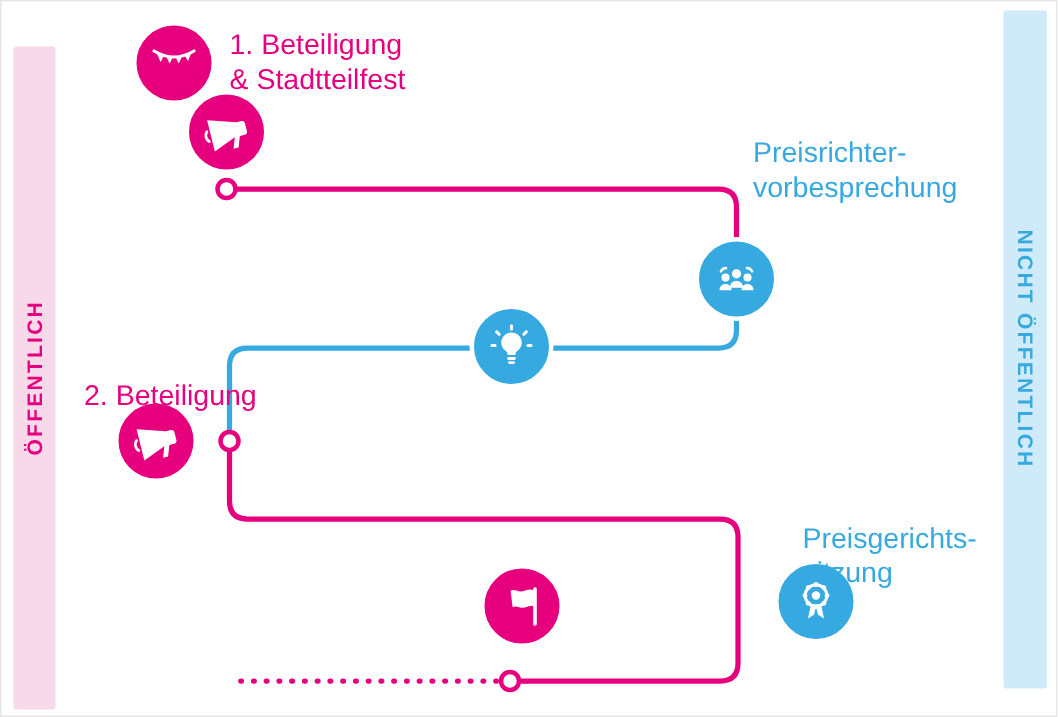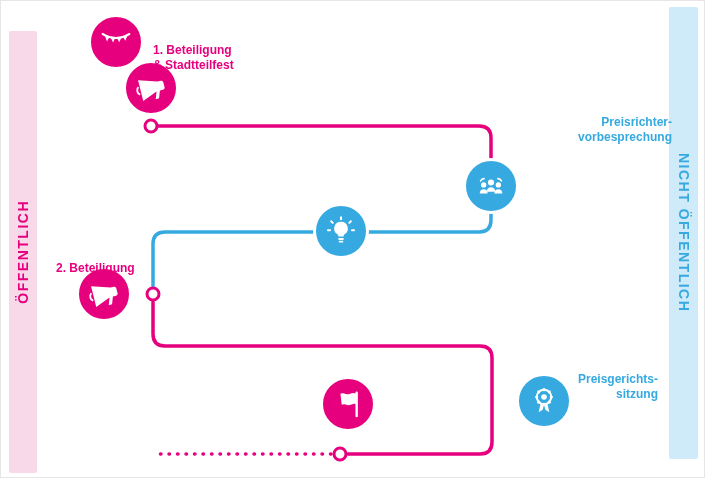--- a/index.html
+++ b/index.html
@@ -34,27 +34,26 @@
     position:absolute;width:56px;height:56px;border-radius:50%;
     border:3px solid #fff;box-sizing:border-box;
     display:flex;align-items:center;justify-content:center;
   }
   .bg-pink{background:var(--pink);}
   .bg-blue{background:var(--blue);}
   .bigcircle svg{width:32px;height:32px;display:block;}
   .tilt{transform:scaleX(-1) rotate(14deg);}
   
   .label{
-    position:absolute;font-weight:bold;font-size:12px;line-height:1.22;
+    position:absolute;font-weight:normal;font-size:19px;line-height:1.22;
     white-space:pre-line;
-    margin-top:24px;
   }
   .txt-pink{color:var(--pink);}
   .txt-blue{color:var(--blue);}
-  .t-center{text-align:right;}
+  .t-center{text-align:left;}
 </style>
 </head>
 <body>
 
 <div class="canvas">
 
   <div class="band band-left">
     <span class="band-text">ÖFFENTLICH</span>
   </div>
   <div class="band band-right">
@@ -142,17 +141,17 @@
     <svg viewBox="0 0 24 24">
       <path d="M18.5 3.5v17.5" stroke="#fff" stroke-width="1.8" stroke-linecap="round" fill="none"></path>
       <path fill="#fff" d="M18 4.2c-3.2-1.7-5.2 1.5-8.4.2-1.5-.6-2.6-.4-3.3 0l1 8.2c.7-.4 1.8-.6 3.3 0 3.2 1.3 5.2-1.9 8.4-.2z"></path>
     </svg>
   </div>
 
   <div class="label txt-pink" style="left:152px;top:18px">1. Beteiligung
 &amp; Stadtteilfest</div>
   <div class="label txt-blue t-center" style="left:501px;top:90px;width:170px">Preisrichter-
 vorbesprechung</div>
-  <div class="label txt-pink" style="left:55px;top:236px">2. Beteiligung</div>
-  <div class="label txt-blue t-center" style="left:487px;top:347px;width:170px">Preisgerichts-
+  <div class="label txt-pink" style="left:55px;top:252px">2. Beteiligung</div>
+  <div class="label txt-blue t-center" style="left:534px;top:347px;width:170px">Preisgerichts-
 sitzung</div>
 
 </div>
 
 </body></html>

